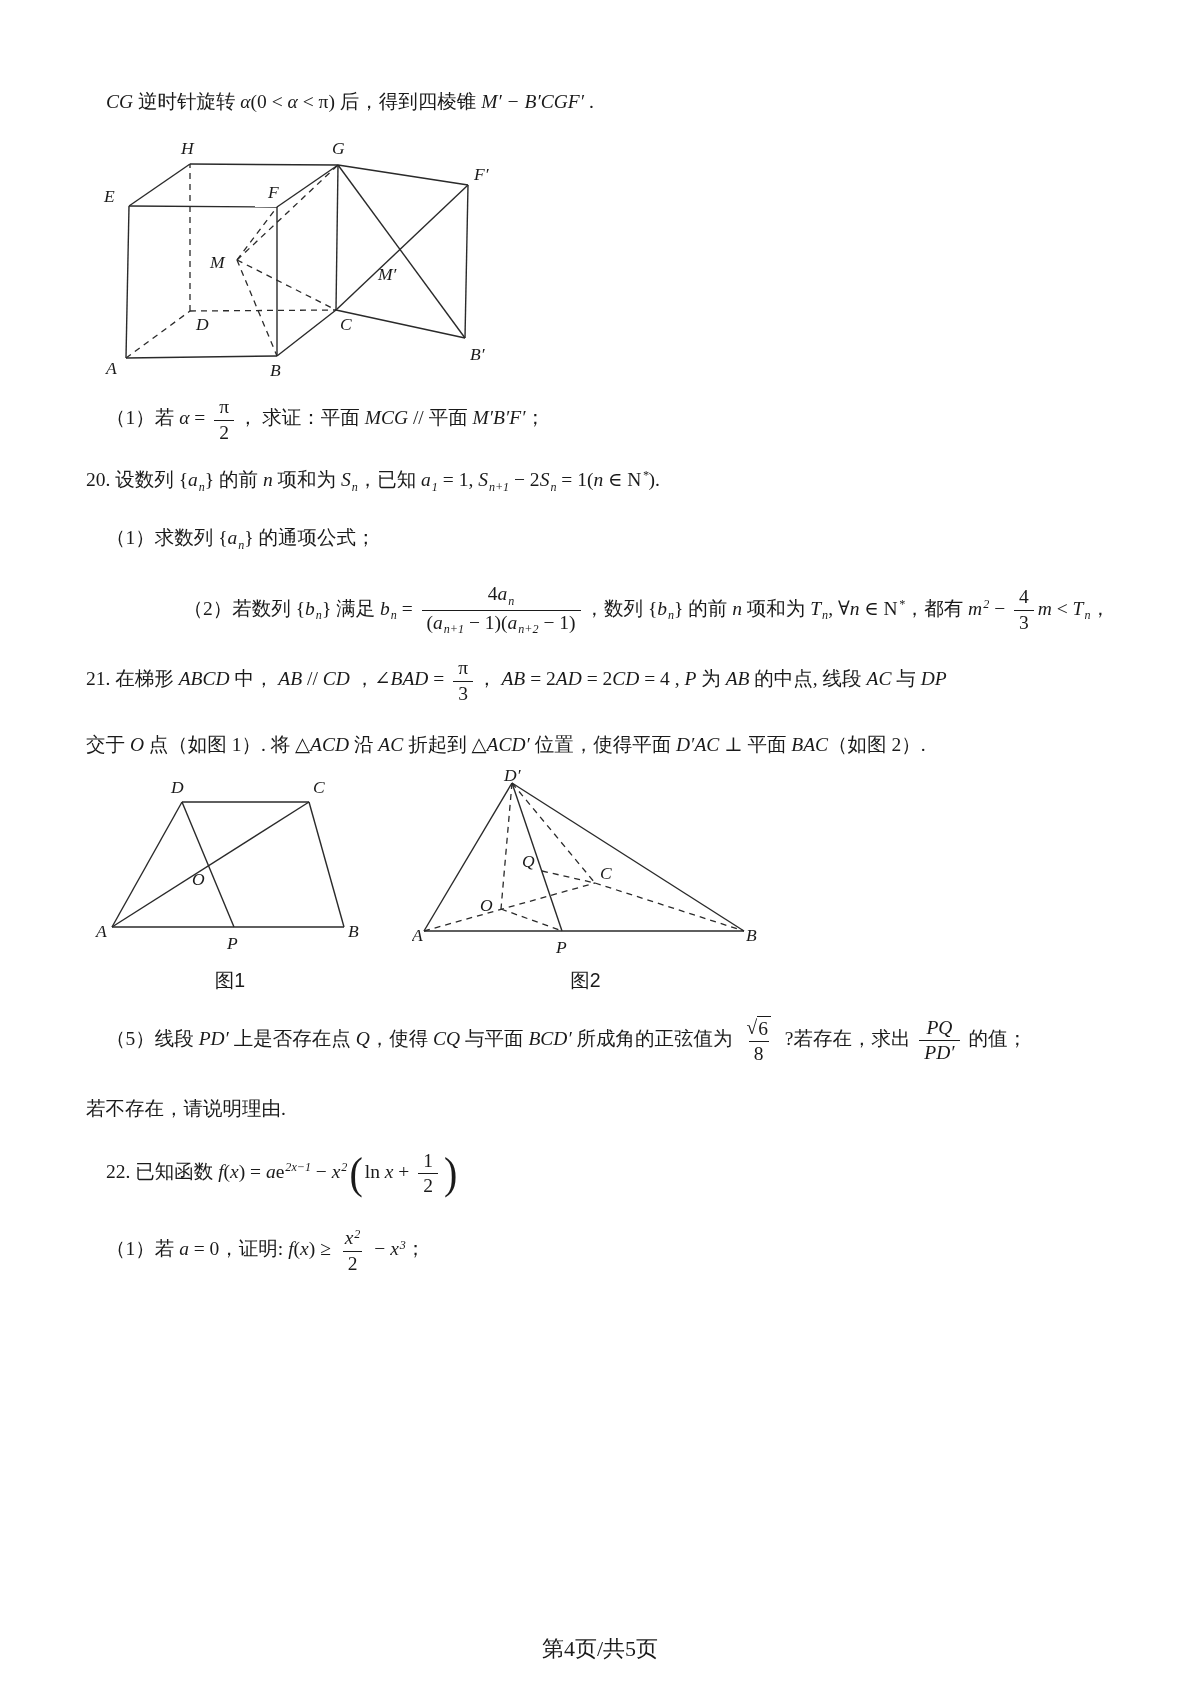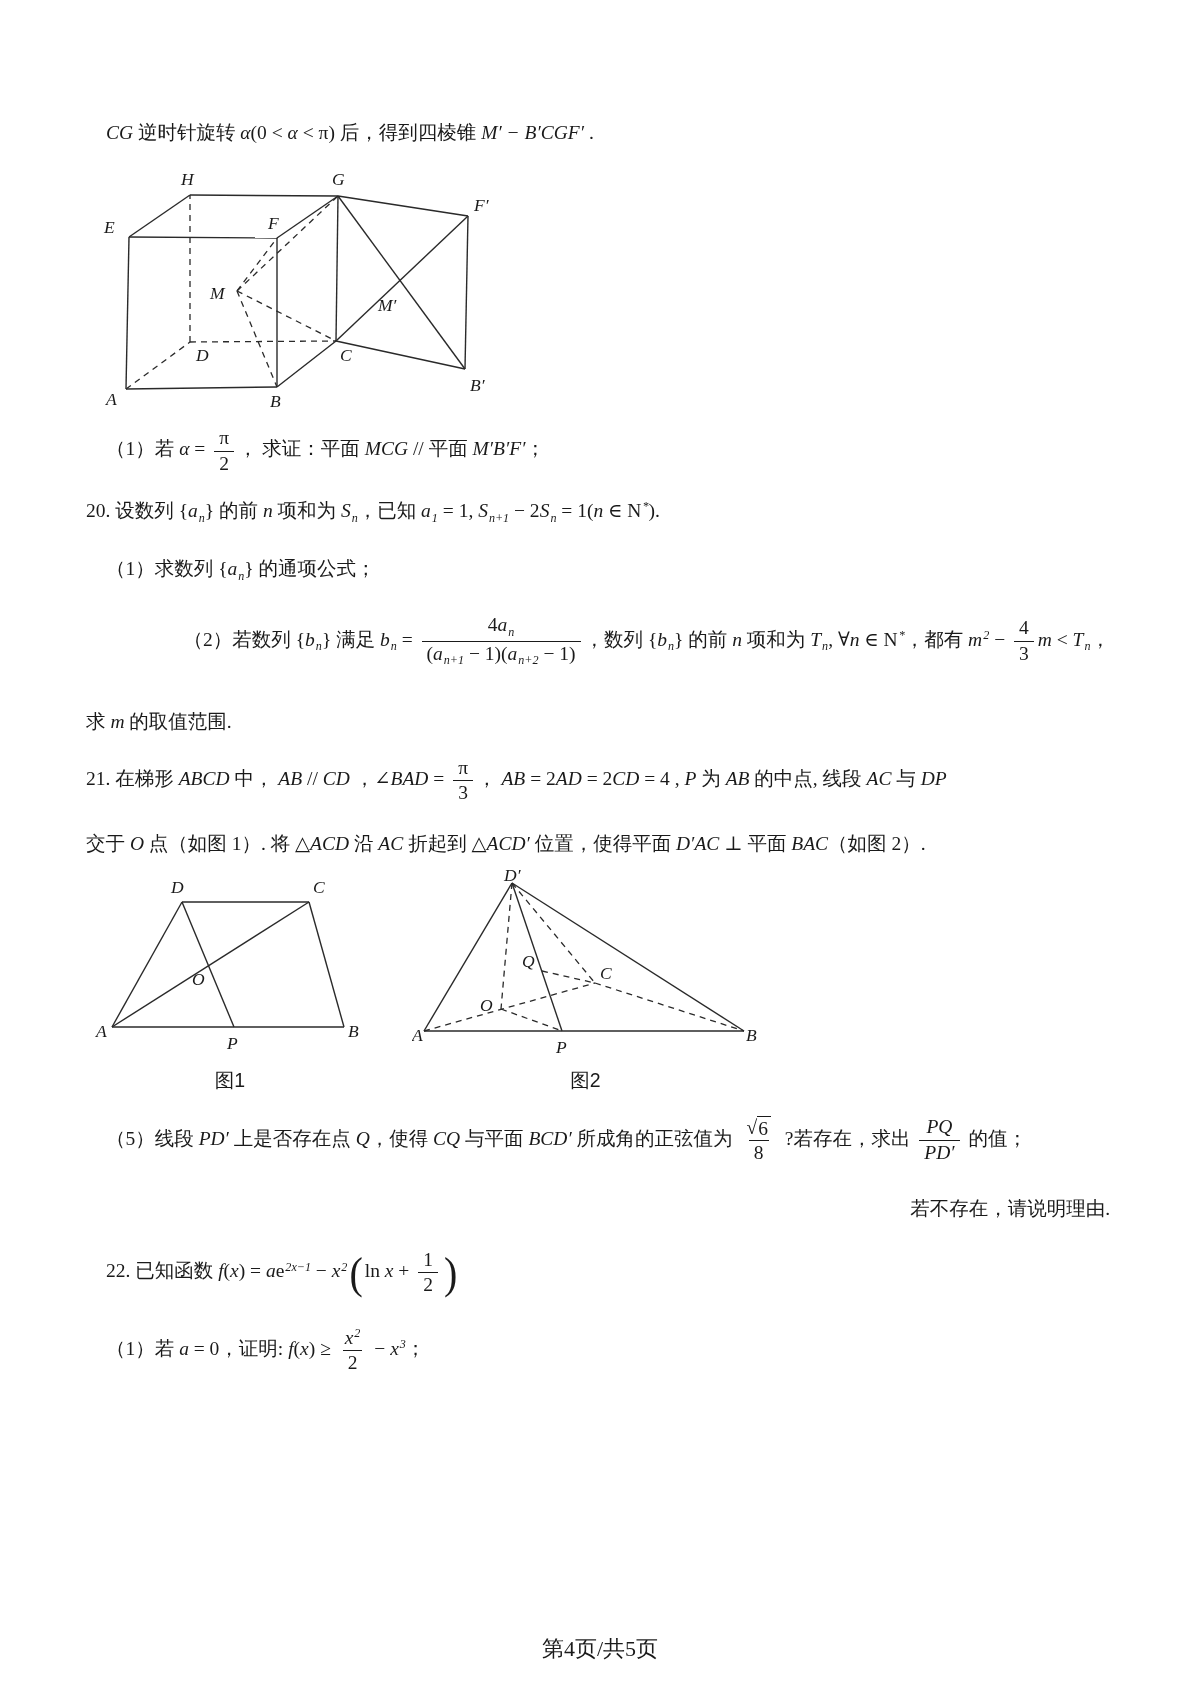--- a/index.html
+++ b/index.html
@@ -5,21 +5,21 @@
   html,body{margin:0;padding:0;background:#e8e8e8;}
   .page{
     position:relative;
     width:1200px;height:1698px;
     margin:0 auto;
     background:#ffffff;
     overflow:hidden;
     color:#1a1a1a;
     font-family:"Liberation Serif","DejaVu Serif",serif;
   }
-  .content{padding:88px 90px 0 86px;margin-top:31px;}
+  .content{padding:88px 90px 0 86px;}
   .para{
     font-size:19.5px;
     line-height:1.45;
     color:#1a1a1a;
     font-family:"Liberation Serif","DejaVu Serif",serif;
   }
   .para.sub{margin-left:20px;}
   .mt{font-family:"Liberation Serif","DejaVu Serif",serif;}
   .mi{font-family:"Liberation Serif","DejaVu Serif",serif;font-style:italic;}
   .mr{font-family:"Liberation Serif","DejaVu Serif",serif;}
@@ -119,21 +119,20 @@
     <div class="para sub" style="margin-top:28px;"><span class="mt">（1）求数列 {</span><span class="mi">a</span><span class="ms">n</span><span class="mt">} 的通项公式；</span></div>
 
     <div class="para sub" style="margin-top:28px;text-align:right;"><span class="mt">（2）若数列 {</span><span class="mi">b</span><span class="ms">n</span><span class="mt">} 满足 </span><span class="mi">b</span><span class="ms">n</span><span class="mt"> = </span><span class="frac">
           <span class="num"><span class="mr">4</span><span class="mi">a</span><span class="ms">n</span></span>
           <span class="den"><span class="mr">(</span><span class="mi">a</span><span class="ms">n+1</span><span class="mr"> − 1)(</span><span class="mi">a</span><span class="ms">n+2</span><span class="mr"> − 1)</span></span>
         </span><span class="mt">，数列 {</span><span class="mi">b</span><span class="ms">n</span><span class="mt">} 的前 </span><span class="mi">n</span><span class="mt"> 项和为 </span><span class="mi">T</span><span class="ms">n</span><span class="mt">, ∀</span><span class="mi">n</span><span class="mt"> ∈ </span><span class="mr">N</span><span class="mp">*</span><span class="mt">，都有 </span><span class="mi">m</span><span class="mp">2</span><span class="mt"> − </span><span class="frac">
           <span class="num"><span class="mr">4</span></span>
           <span class="den"><span class="mr">3</span></span>
         </span><span class="mi">m</span><span class="mt"> &lt; </span><span class="mi">T</span><span class="ms">n</span><span class="mt">，</span></div>
 
-    <div class="para" style="margin-top:40px;"><span class="mt">求 </span><span class="mi">m</span><span class="mt"> 的取值范围.</span></div>
 
     <div class="para" style="margin-top:20px;"><span class="mt">21. 在梯形 </span><span class="mi">ABCD</span><span class="mt"> 中， </span><span class="mi">AB</span><span class="mt"> // </span><span class="mi">CD</span><span class="mt"> ，∠</span><span class="mi">BAD</span><span class="mt"> = </span><span class="frac">
           <span class="num"><span class="mr">π</span></span>
           <span class="den"><span class="mr">3</span></span>
         </span><span class="mt">， </span><span class="mi">AB</span><span class="mt"> = 2</span><span class="mi">AD</span><span class="mt"> = 2</span><span class="mi">CD</span><span class="mt"> = 4 , </span><span class="mi">P</span><span class="mt"> 为 </span><span class="mi">AB</span><span class="mt"> 的中点, 线段 </span><span class="mi">AC</span><span class="mt"> 与 </span><span class="mi">DP</span></div>
 
     <div class="para" style="margin-top:26px;"><span class="mt">交于 </span><span class="mi">O</span><span class="mt"> 点（如图 1）. 将 △</span><span class="mi">ACD</span><span class="mt"> 沿 </span><span class="mi">AC</span><span class="mt"> 折起到 △</span><span class="mi">ACD′</span><span class="mt"> 位置，使得平面 </span><span class="mi">D′AC</span><span class="mt"> ⊥ 平面 </span><span class="mi">BAC</span><span class="mt">（如图 2）.</span></div>
 
     <div class="figrow">
       <div class="figblock">
@@ -193,21 +192,21 @@
           <span class="num"><span class="sqrt">
               <span class="rad">√</span>
               <span class="rv">6</span>
             </span></span>
           <span class="den"><span class="mr">8</span></span>
         </span><span class="mt"> ?若存在，求出 </span><span class="frac">
           <span class="num"><span class="mi">PQ</span></span>
           <span class="den"><span class="mi">PD′</span></span>
         </span><span class="mt"> 的值；</span></div>
 
-    <div class="para" style="margin-top:30px;text-align:right;"><span class="mt">若不存在，请说明理由.</span></div>
+    <div class="para" style="margin-top:30px;"><span class="mt">若不存在，请说明理由.</span></div>
 
     <div class="para sub" style="margin-top:26px;"><span class="mt">22. 已知函数 </span><span class="mi">f</span><span class="mr">(</span><span class="mi">x</span><span class="mr">)</span><span class="mt"> = </span><span class="mi">a</span><span class="mr">e</span><span class="mp">2x−1</span><span class="mt"> − </span><span class="mi">x</span><span class="mp">2</span><span class="bigp">(</span><span class="mr">ln </span><span class="mi">x</span><span class="mt"> + </span><span class="frac">
           <span class="num"><span class="mr">1</span></span>
           <span class="den"><span class="mr">2</span></span>
         </span><span class="bigp">)</span></div>
 
     <div class="para sub" style="margin-top:30px;"><span class="mt">（1）若 </span><span class="mi">a</span><span class="mt"> = 0，证明: </span><span class="mi">f</span><span class="mr">(</span><span class="mi">x</span><span class="mr">)</span><span class="mt"> ≥ </span><span class="frac">
           <span class="num"><span class="mi">x</span><span class="mp">2</span></span>
           <span class="den"><span class="mr">2</span></span>
         </span><span class="mt"> − </span><span class="mi">x</span><span class="mp">3</span><span class="mt">；</span></div>

